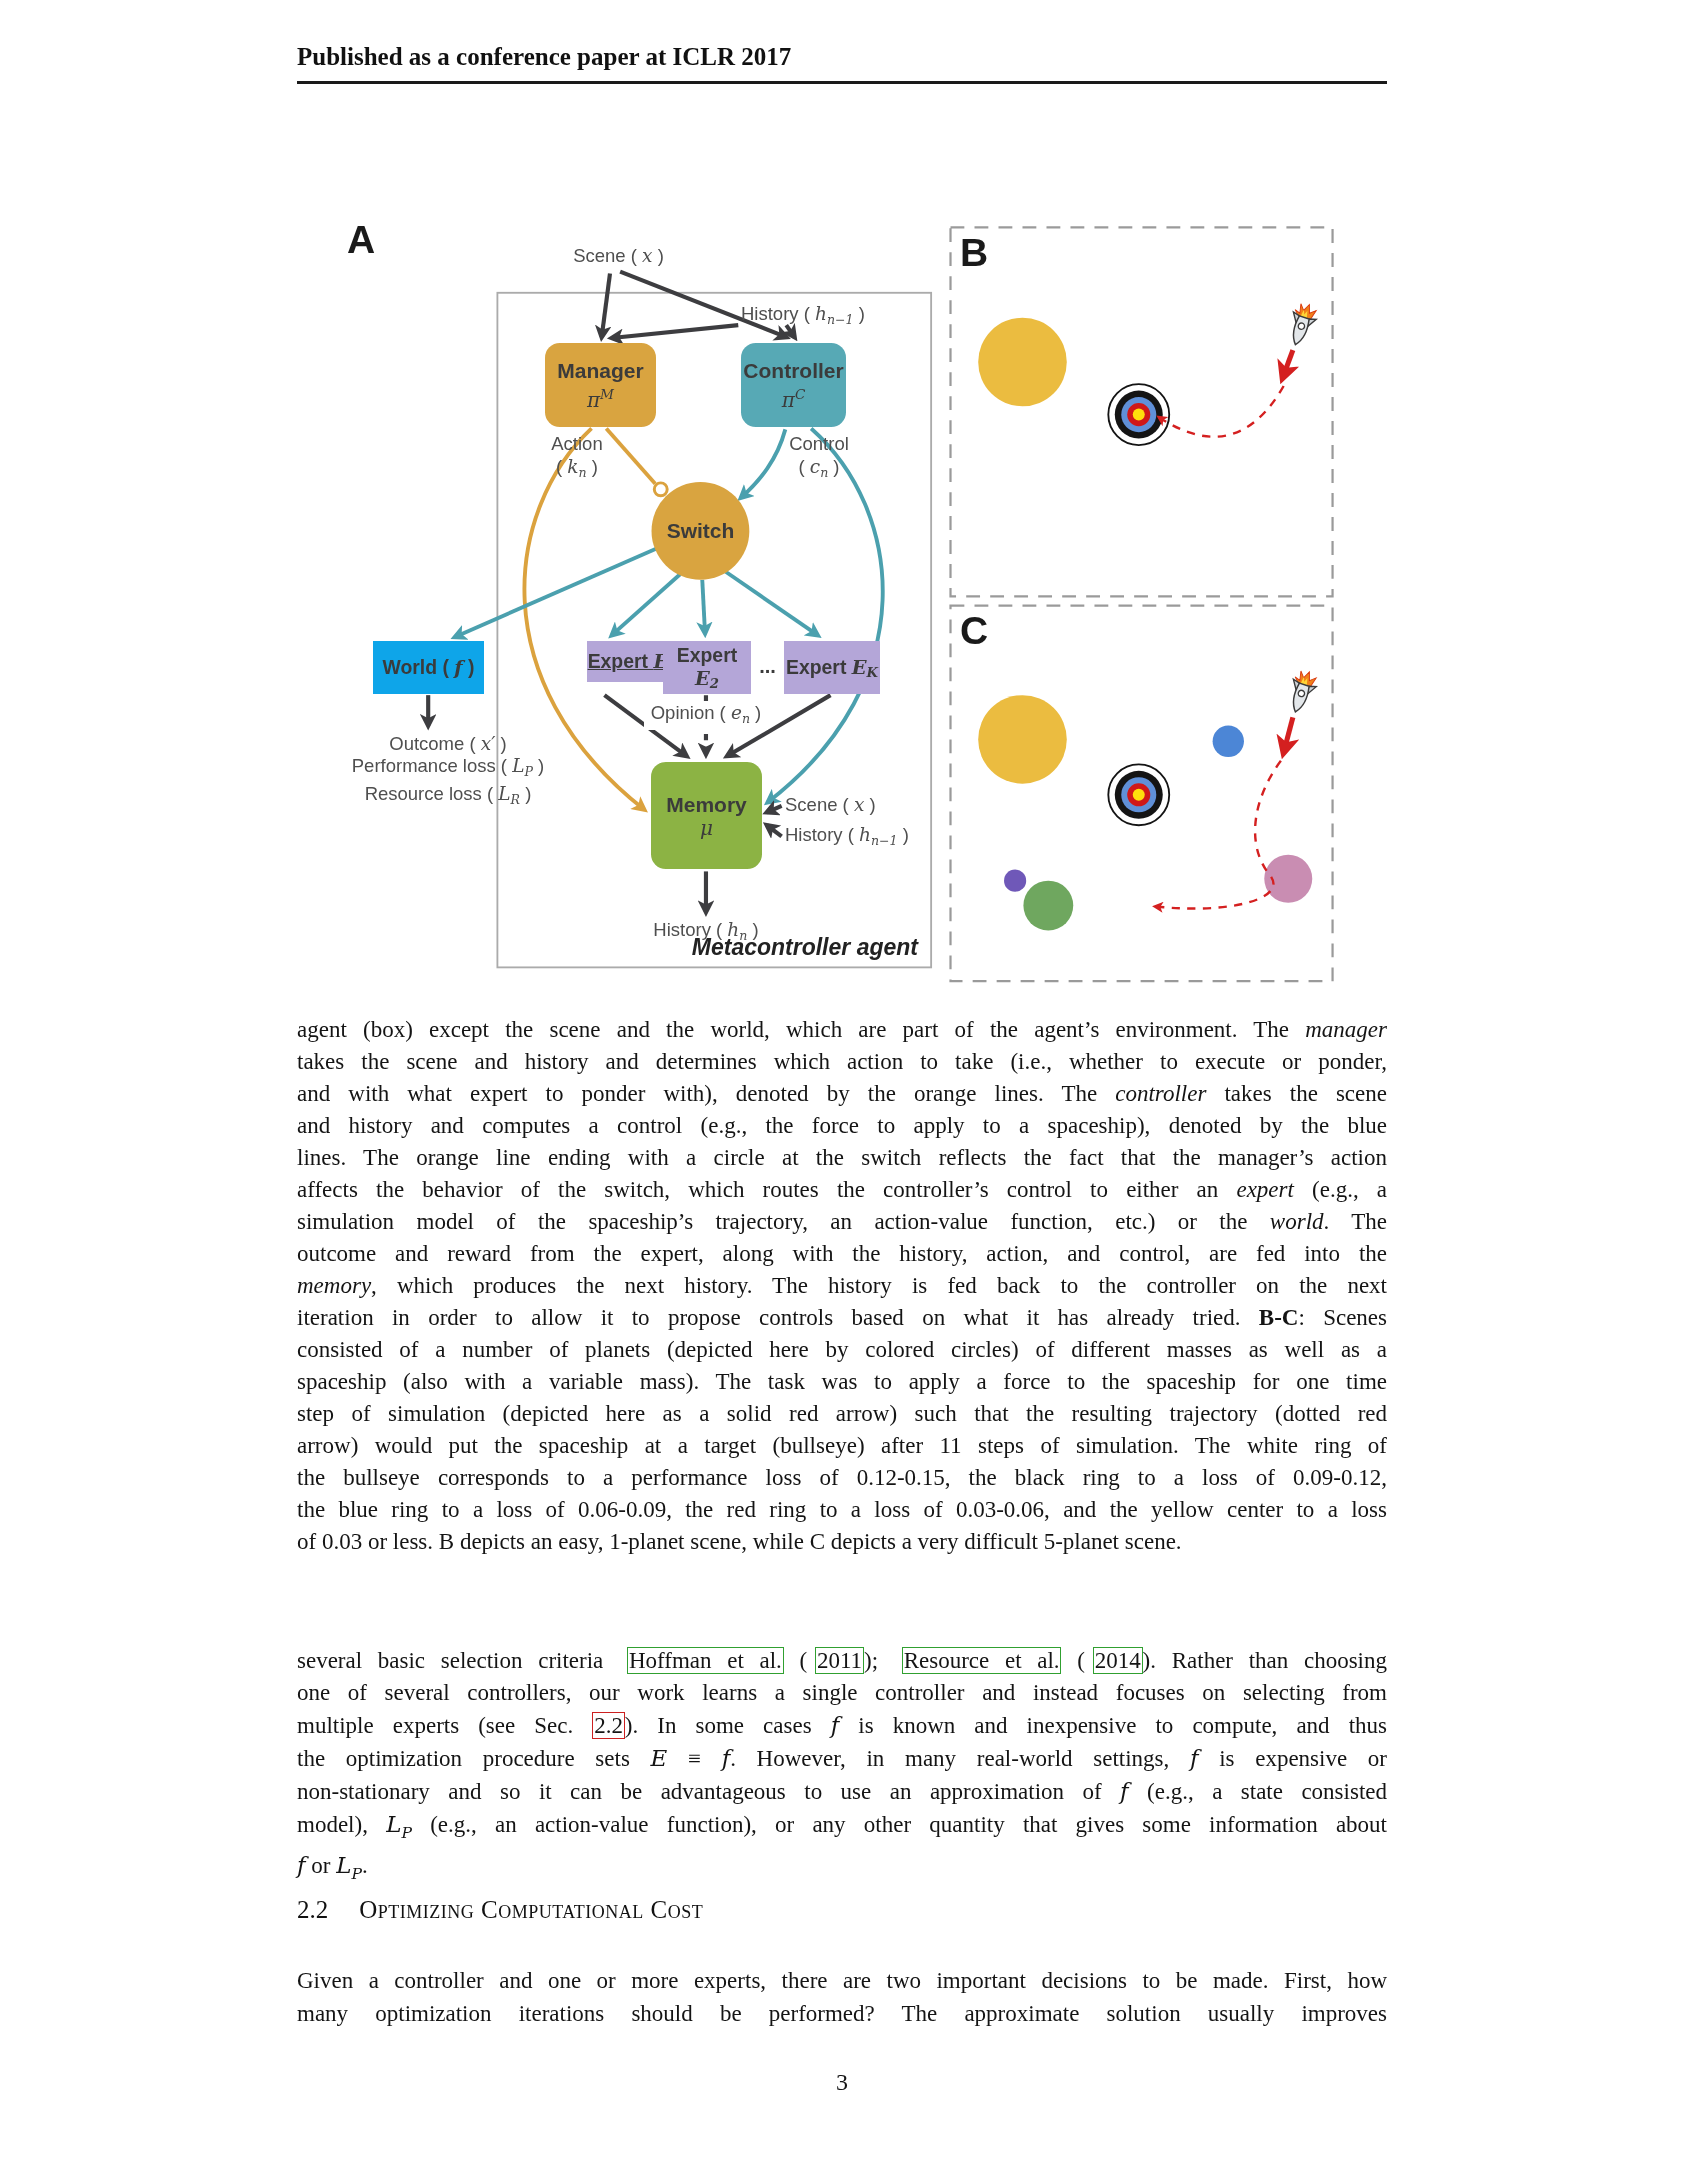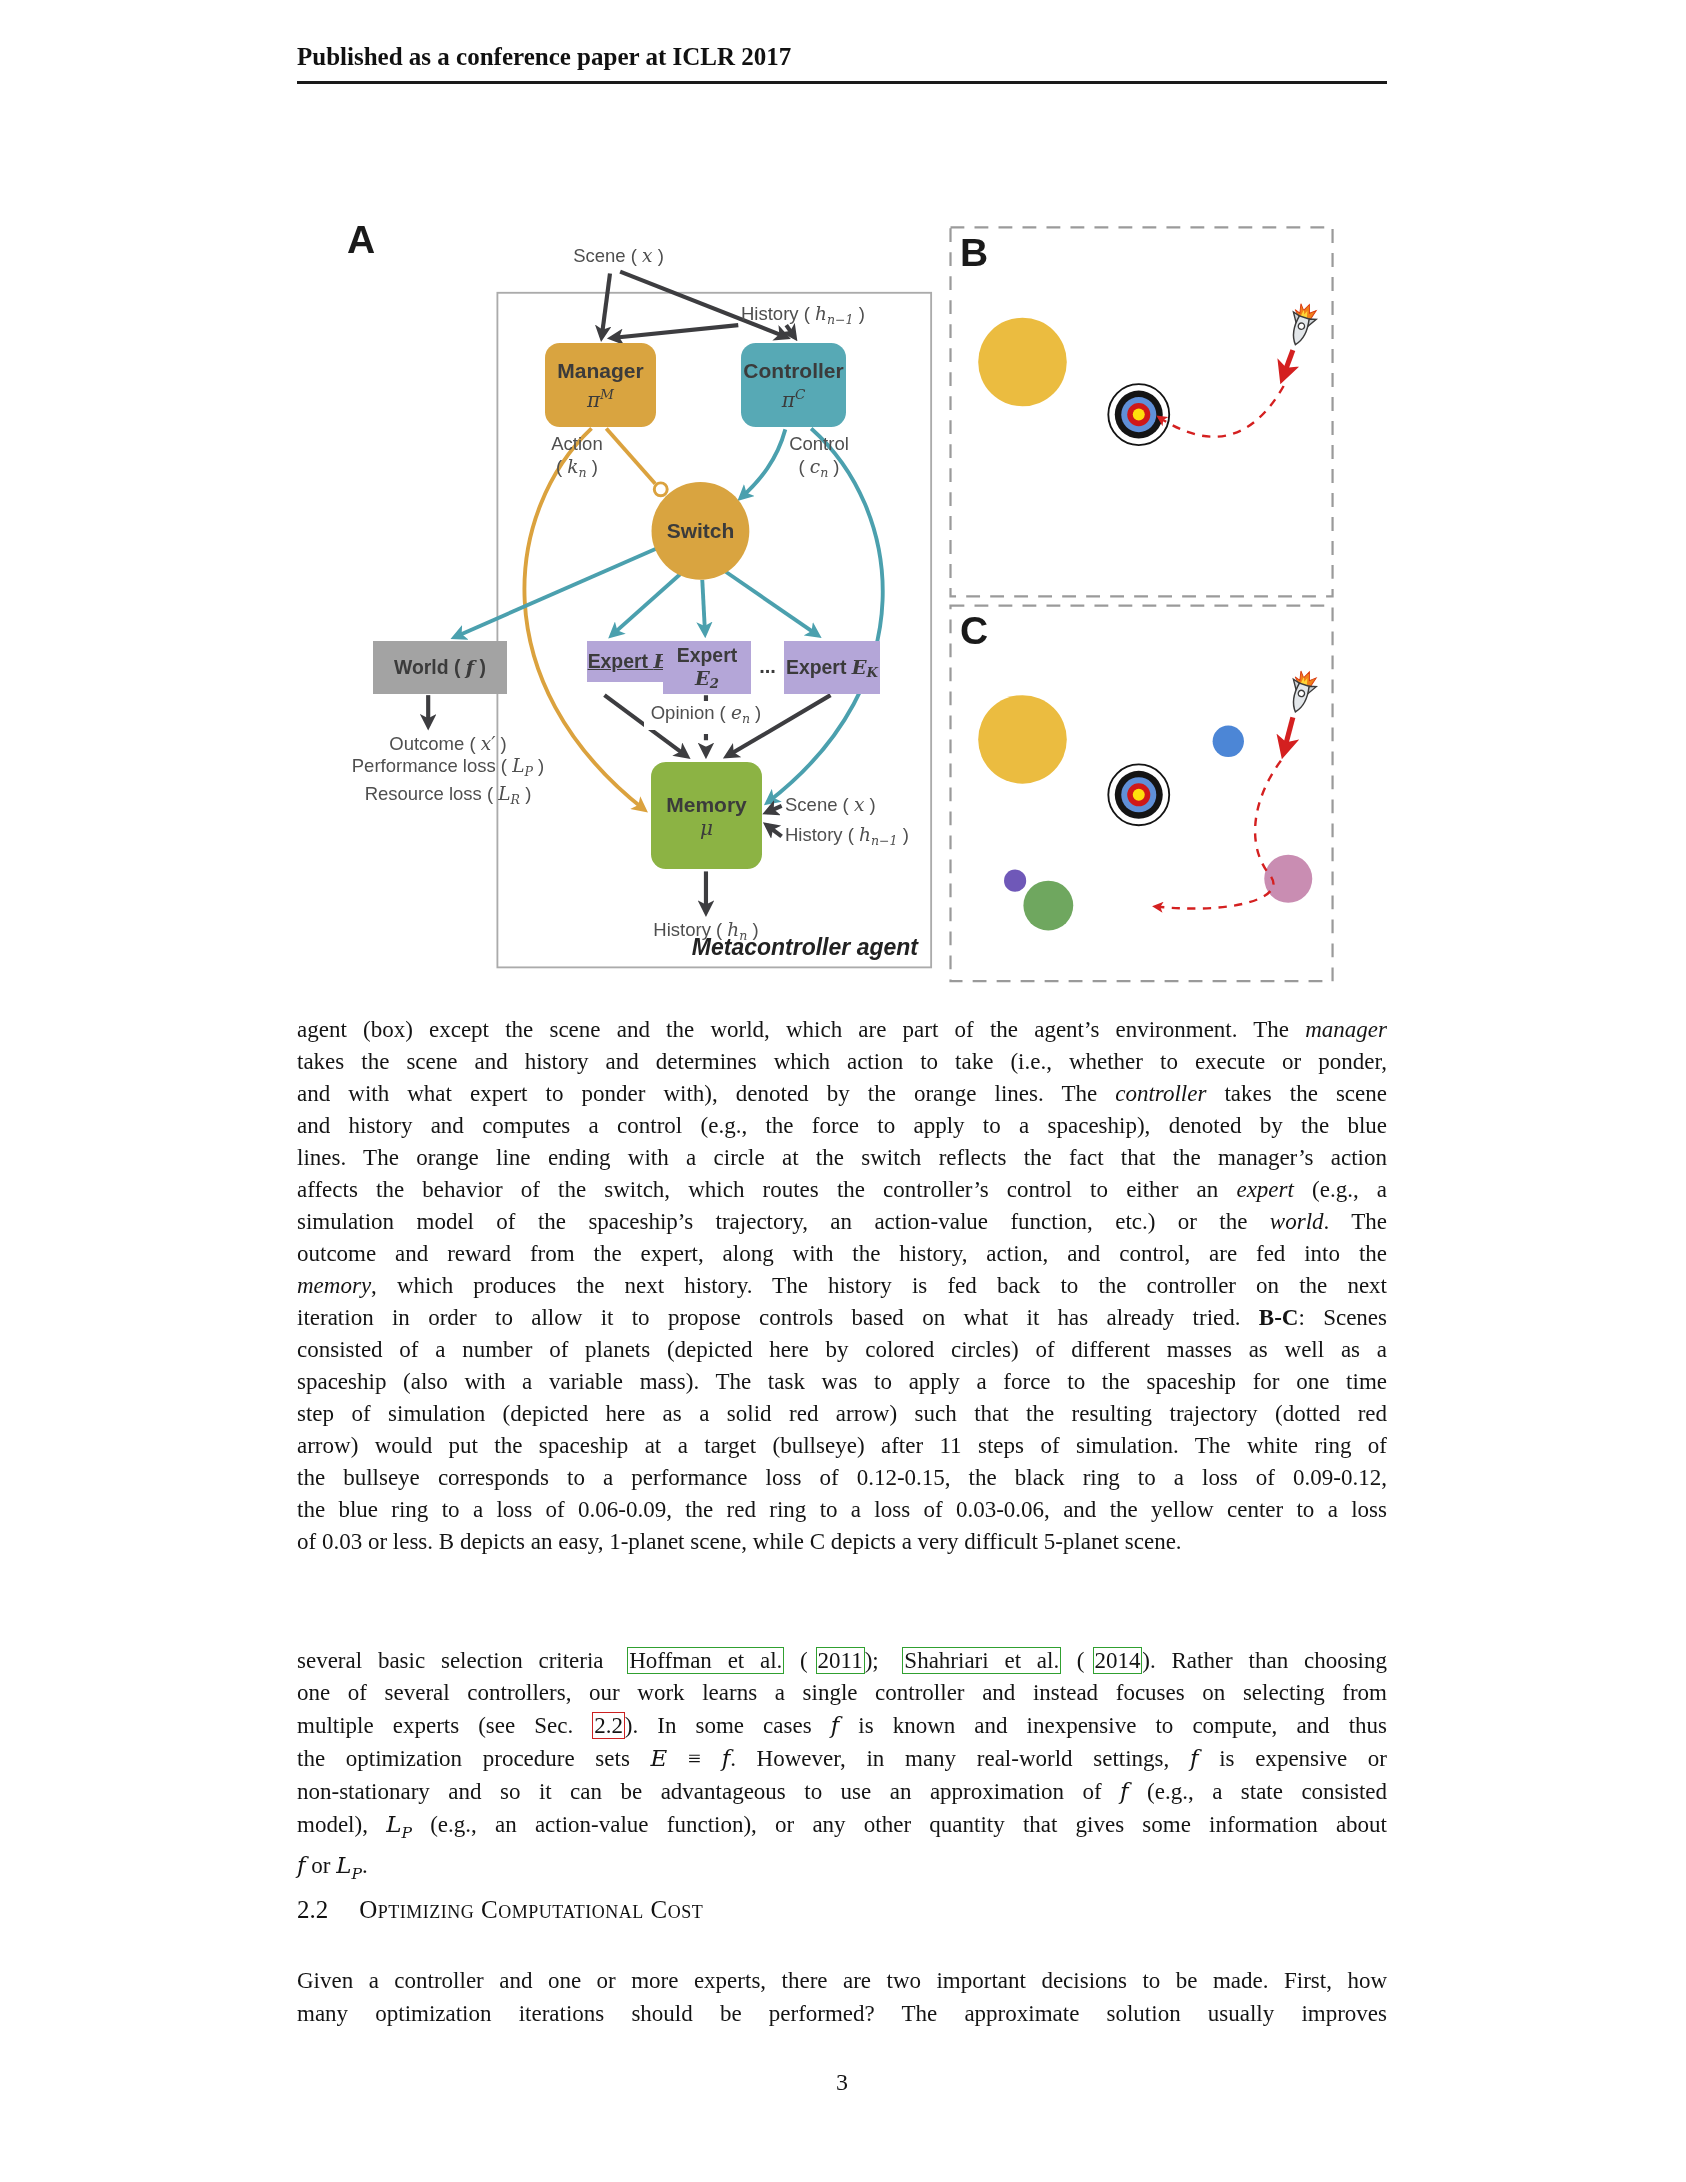--- a/index.html
+++ b/index.html
@@ -189,21 +189,21 @@
   </div>
 <div class="abs dlabel" style="left:766px;top:432px;width:106px">
     <div class="tline"><span class="sg-n">Control</span></div>
     <div class="tline"><span class="sg-n">( </span><span class="sg-m">c</span><span class="sg-msub">n</span><span class="sg-n"> )</span></div>
   </div>
 
 <div class="abs switch-label" style="left:648px;top:519px;width:105px">
     <div class="tline"><span class="sg-n">Switch</span></div>
   </div>
 
-<div class="node small-node" style="left: 373px; top: 641px; width: 134px; height: 53px; background: #a3a3a3;">
+<div class="node small-node" style="left: 373px; top: 641px; width: 111px; height: 53px; background: #0ea5e9;">
     <div class="tline"><span class="sg-n">World ( </span><span class="sg-m">f</span><span class="sg-n"> )</span></div>
   </div>
 <div class="node small-node" style="left: 587px; top: 641px; width: 91px; height: 41px; background: rgb(180, 166, 216); text-decoration: underline;">
     <div class="tline"><span class="sg-n">Expert </span><span class="sg-m">E</span><span class="sg-msub">1</span></div>
   </div>
 <div class="node small-node" style="left: 663px; top: 641px; width: 88px; height: 53px; background: rgb(180, 166, 216);">
     <div class="tline"><span class="sg-n">Expert </span><span class="sg-m">E</span><span class="sg-msub">2</span></div>
   </div>
 <div class="node small-node" style="left: 784px; top: 641px; width: 96px; height: 53px; background: rgb(180, 166, 216);">
     <div class="tline"><span class="sg-n">Expert </span><span class="sg-m">E</span><span class="sg-msub">K</span></div>
@@ -256,21 +256,21 @@
     <div class="tline"><span class="sg-n">consisted of a number of planets (depicted here by colored circles) of different masses as well as a</span></div>
     <div class="tline"><span class="sg-n">spaceship (also with a variable mass). The task was to apply a force to the spaceship for one time</span></div>
     <div class="tline"><span class="sg-n">step of simulation (depicted here as a solid red arrow) such that the resulting trajectory (dotted red</span></div>
     <div class="tline"><span class="sg-n">arrow) would put the spaceship at a target (bullseye) after 11 steps of simulation. The white ring of</span></div>
     <div class="tline"><span class="sg-n">the bullseye corresponds to a performance loss of 0.12-0.15, the black ring to a loss of 0.09-0.12,</span></div>
     <div class="tline"><span class="sg-n">the blue ring to a loss of 0.06-0.09, the red ring to a loss of 0.03-0.06, and the yellow center to a loss</span></div>
     <div class="tline last"><span class="sg-n">of 0.03 or less. B depicts an easy, 1-planet scene, while C depicts a very difficult 5-planet scene.</span></div>
   </div>
 
 <div class="abs prose" style="left:297px;top:1645px">
-    <div class="tline"><span class="sg-n">several basic selection criteria </span><span class="sg-g">Hoffman et al.</span><span class="sg-n"> (</span><span class="sg-g">2011</span><span class="sg-n">); </span><span class="sg-g">Shahriari et al.</span><span class="sg-n"> (</span><span class="sg-g">2014</span><span class="sg-n">). Rather than choosing</span></div>
+    <div class="tline"><span class="sg-n">several basic selection criteria </span><span class="sg-g">Hoffman et al.</span><span class="sg-n"> (</span><span class="sg-g">2011</span><span class="sg-n">); </span><span class="sg-g">Resource et al.</span><span class="sg-n"> (</span><span class="sg-g">2014</span><span class="sg-n">). Rather than choosing</span></div>
     <div class="tline"><span class="sg-n">one of several controllers, our work learns a single controller and instead focuses on selecting from</span></div>
     <div class="tline"><span class="sg-n">multiple experts (see Sec. </span><span class="sg-r">2.2</span><span class="sg-n">).  In some cases </span><span class="sg-m">f</span><span class="sg-n"> is known and inexpensive to compute, and thus</span></div>
     <div class="tline"><span class="sg-n">the optimization procedure sets </span><span class="sg-m">E</span><span class="sg-n"> ≡ </span><span class="sg-m">f</span><span class="sg-n">.  However, in many real-world settings, </span><span class="sg-m">f</span><span class="sg-n"> is expensive or</span></div>
     <div class="tline"><span class="sg-n">non-stationary and so it can be advantageous to use an approximation of </span><span class="sg-m">f</span><span class="sg-n"> (e.g., a state consisted</span></div>
     <div class="tline"><span class="sg-n">model), </span><span class="sg-m">L</span><span class="sg-msub">P</span><span class="sg-n"> (e.g., an action-value function), or any other quantity that gives some information about</span></div>
     <div class="tline last"><span class="sg-m">f</span><span class="sg-n"> or </span><span class="sg-m">L</span><span class="sg-msub">P</span><span class="sg-n">.</span></div>
   </div>
 
 <div class="abs sec-head" style="left:297px;top:1896px">
   <span class="sec-num">2.2</span><span class="sec-text">Optimizing Computational Cost</span>

